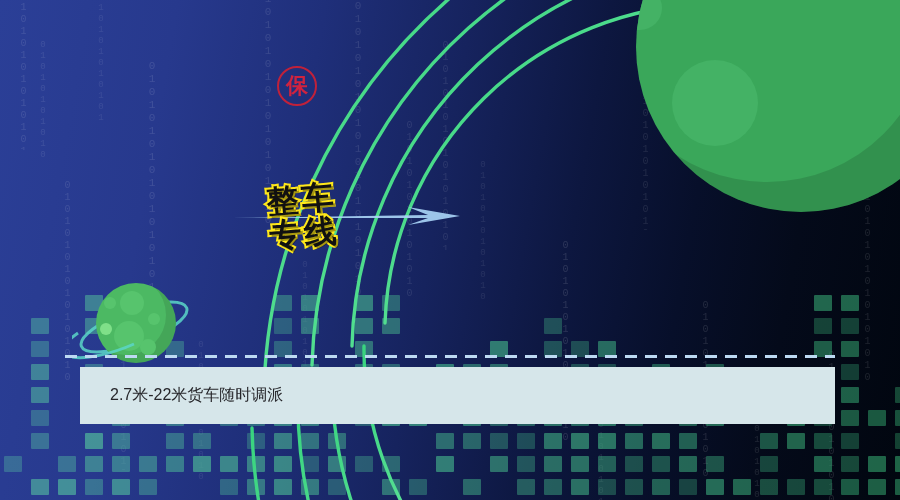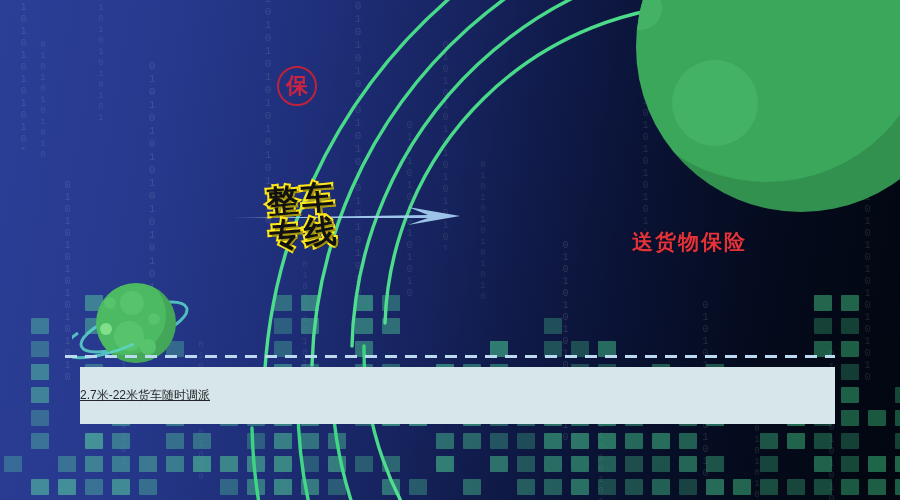--- a/index.html
+++ b/index.html
@@ -95,21 +95,21 @@
     text-shadow:0 0 2px rgba(0,0,0,.5);
   }
 
   
   #dash { position:absolute; left:65px; top:355px; width:770px; height:3px;
     background: repeating-linear-gradient(to right,#bcd9f2 0 12px, transparent 12px 20px); }
   #banner {
     position:absolute; left:80px; top:367px; width:755px; height:57px;
     background:#d6e6ea; display:flex; align-items:center;
   }
-  #banner .b-left  { font-size:12px; color:#26262a; white-space:nowrap;text-decoration:underline; }
+  #banner .b-left  { margin-left:30px; font-size:16px; color:#26262a; white-space:nowrap; }
   #banner .b-right { margin-left:72px; font-size:20px; color:#26262a; white-space:nowrap; }
 </style>
 </head>
 <body>
 
 <div id="stage">
 
   <div id="binary-layer">
       <div class="bin" style="left: 18px; top: -10px; height: 160px; font-size: 10px; opacity: 0.1; overflow: hidden;">0101010101010101</div>
       <div class="bin" style="left: 38px; top: 40px; height: 120px; font-size: 9px; opacity: 0.09; overflow: hidden;">0101010101010</div>
@@ -352,20 +352,19 @@
     <path d="M0 22 L196 19 L176 11 L228 20 L176 29 L196 22 Z" fill="#a8d3f5" opacity=".92"></path>
   </svg>
 
 
   <div id="route-badge">
     <span>整车</span>
     <span>专线</span>
   </div>
 
 
-  <div id="insure">送货物保险</div>
 
   <div id="dash"></div>
   <div id="banner">
     <div class="b-left">2.7米-22米货车随时调派</div>
   </div>
 
 </div>
 
 </body></html>

